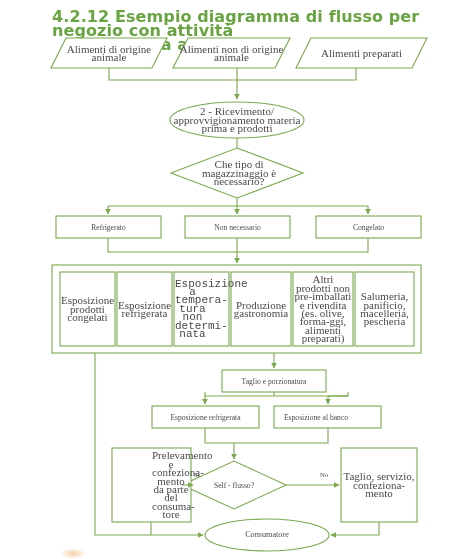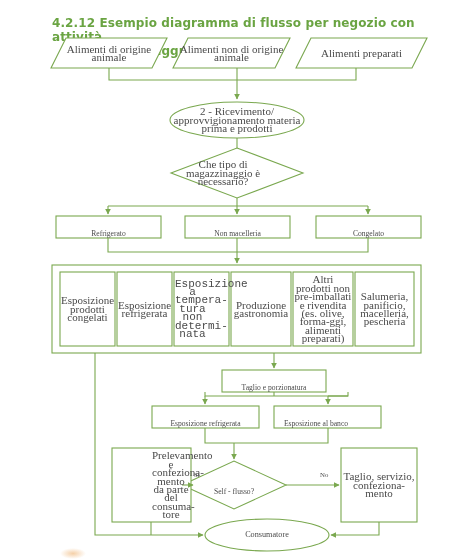--- a/index.html
+++ b/index.html
@@ -9,45 +9,45 @@
     font-family:"Liberation Serif", serif;
     color:#3f3f3f;
     position:relative;
     overflow:hidden;
   }
   #stage{position:absolute;left:0;top:0;width:474px;height:559px;}
   #svg-layer{position:absolute;left:0;top:0;width:474px;height:559px;}
 
   .title{
     position:absolute;
-    left:52px;top:16px;width:400px;
+    left:52px;top:10px;width:400px;
     font-family:"DejaVu Sans", sans-serif;
     font-weight:bold;
-    font-size:12px;
+    font-size:16px;
     line-height:14px;
     color:#6aa442;
     letter-spacing:0.1px;
   }
   .title .l2{display:block;padding-left:28px;}
 
   .lbl{
     position:absolute;
     display:flex;
     align-items:center;
     justify-content:center;
     text-align:center;
     font-family:"Liberation Serif", serif;
     color:#4a4a4a;
     box-sizing:border-box;
     pointer-events:none;
   }
   .lbl span{display:block;width:100%;}
 
   .fs7{font-size:11px;line-height:8.4px;}
-  .fs75{font-size:7.6px;line-height:9px;align-items:flex-end;}
+  .fs75{font-size:7.6px;line-height:9px;}
   .fs8{font-size:8.2px;line-height:9.6px;}
 
   .edge-lbl{
     position:absolute;
     font-family:"Liberation Serif", serif;
     font-size:6.8px;
     color:#4a4a4a;
   }
   .smudge{
     position:absolute;
@@ -154,29 +154,29 @@
       <span>Alimenti non di origine animale</span>
     </div>
   <div class="lbl fs7" style="left:296px;top:38px;width:131px;height:30px;">
       <span>Alimenti preparati</span>
     </div>
 
   <div class="lbl fs7" style="left:172px;top:103px;width:130px;height:34px;">
       <span>2 - Ricevimento/ approvvigionamento materia prima e prodotti</span>
     </div>
 
-  <div class="lbl fs7" style="left:177px;top:158px;width:92px;height:30px;">
+  <div class="lbl fs7" style="left:193px;top:158px;width:92px;height:30px;">
       <span>Che tipo di magazzinaggio è necessario?</span>
     </div>
 
   <div class="lbl fs75" style="left:56px;top:216px;width:105px;height:22px;">
       <span>Refrigerato</span>
     </div>
   <div class="lbl fs75" style="left:185px;top:216px;width:105px;height:22px;">
-      <span>Non macelleria</span>
+      <span>Non necessario</span>
     </div>
   <div class="lbl fs75" style="left:316px;top:216px;width:105px;height:22px;">
       <span>Congelato</span>
     </div>
 
   <div class="lbl fs7" style="left:61px;top:272px;width:53px;height:74px;">
       <span>Esposizione prodotti congelati</span>
     </div>
   <div class="lbl fs7" style="left:118px;top:272px;width:53px;height:74px;">
       <span>Esposizione refrigerata</span>

